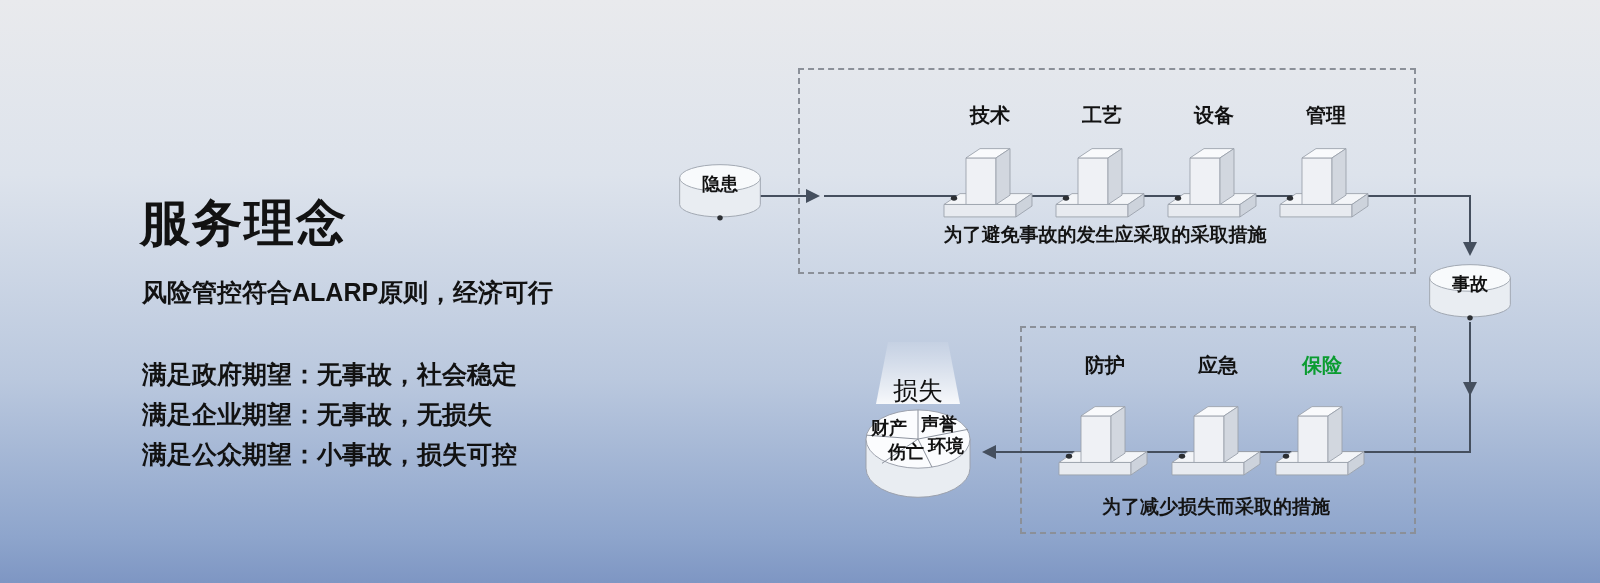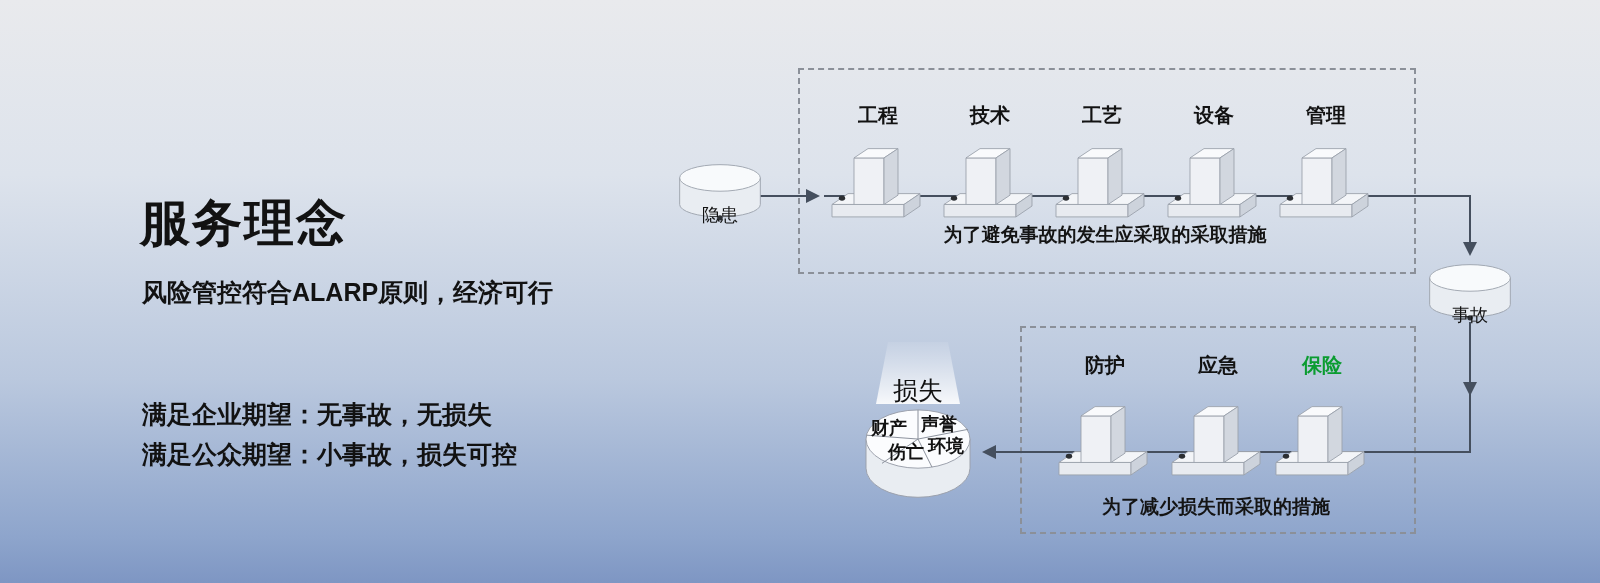--- a/index.html
+++ b/index.html
@@ -25,21 +25,21 @@
   #top-caption{left:798px;top:222px;width:614px;}
   #bottom-caption{left:1020px;top:494px;width:392px;}
   
   .barrier{width:96px;text-align:center;z-index:2;}
   .blabel{display:block;height:26px;line-height:26px;font-size:20px;font-weight:700;color:#121212;}
   .barrier svg{display:block;margin:0 auto;}
   .top-barrier svg{margin-top:2px;}
   .bot-barrier svg{margin-top:10px;}
   
   .cyl{width:88px;height:62px;z-index:3;}
-  .cyl-label{width:88px;text-align:center;font-size:18px;font-weight:400;z-index:4;color:#121212;margin-top:31px;}
+  .cyl-label{width:88px;text-align:center;font-size:18px;font-weight:700;z-index:4;color:#121212;}
   
   #connectors{left:0;top:0;z-index:1;pointer-events:none;}
   
   #loss-pie{left:858px;top:342px;z-index:3;}
   #loss-label{left:858px;top:374px;width:120px;text-align:center;font-size:25px;font-weight:400;z-index:4;}
   .seg-label{font-size:18px;font-weight:700;color:#121212;transform:translate(-50%,-50%);z-index:5;white-space:nowrap;}
   .hidden-defs{position:absolute;width:0;height:0;overflow:hidden;}
 </style>
 </head>
 <body>
@@ -64,46 +64,41 @@
       <stop offset="0" stop-color="#ffffff" stop-opacity="0.08"></stop>
       <stop offset="1" stop-color="#ffffff" stop-opacity="0.9"></stop>
     </linearGradient>
   </defs>
 </svg>
 
 <div id="stage">
 
   <div class="abs title">服务理念</div>
   <div class="abs subtitle">风险管控符合ALARP原则，经济可行</div>
+  <div class="abs expect" style="top:358px;">满足政府期望：无事故，社会稳定</div>
   <div class="abs expect" style="top:398px;">满足企业期望：无事故，无损失</div>
   <div class="abs expect" style="top:438px;">满足公众期望：小事故，损失可控</div>
 
   <div class="abs dashed-box" id="top-box"></div>
   <div class="abs dashed-box" id="bottom-box"></div>
 
   <svg class="abs" id="connectors" width="1600" height="583">
     <g stroke="#454f5e" stroke-width="2" fill="none">
       <path d="M758 196 H806"></path>
       <path d="M824 196 H1470 V242"></path>
       <path d="M1470 322 V452 H996"></path>
     </g>
     <g fill="#454f5e" stroke="none">
       <polygon points="806,189 806,203 820,196"></polygon>
       <polygon points="1463,242 1477,242 1470,256"></polygon>
       <polygon points="1463,382 1477,382 1470,396"></polygon>
       <polygon points="996,445 996,459 982,452"></polygon>
     </g>
   </svg>
 
-  <div class="abs barrier top-barrier" style="left:830px;top:102px;">
-    <span class="blabel">工程</span>
-    <svg width="96" height="90" viewBox="0 0 96 116" preserveAspectRatio="none">
-        <use href="#sym-barrier"></use>
-      </svg>
-  </div>
   <div class="abs barrier top-barrier" style="left:942px;top:102px;">
     <span class="blabel">技术</span>
     <svg width="96" height="90" viewBox="0 0 96 116" preserveAspectRatio="none">
         <use href="#sym-barrier"></use>
       </svg>
   </div>
   <div class="abs barrier top-barrier" style="left:1054px;top:102px;">
     <span class="blabel">工艺</span>
     <svg width="96" height="90" viewBox="0 0 96 116" preserveAspectRatio="none">
         <use href="#sym-barrier"></use>

